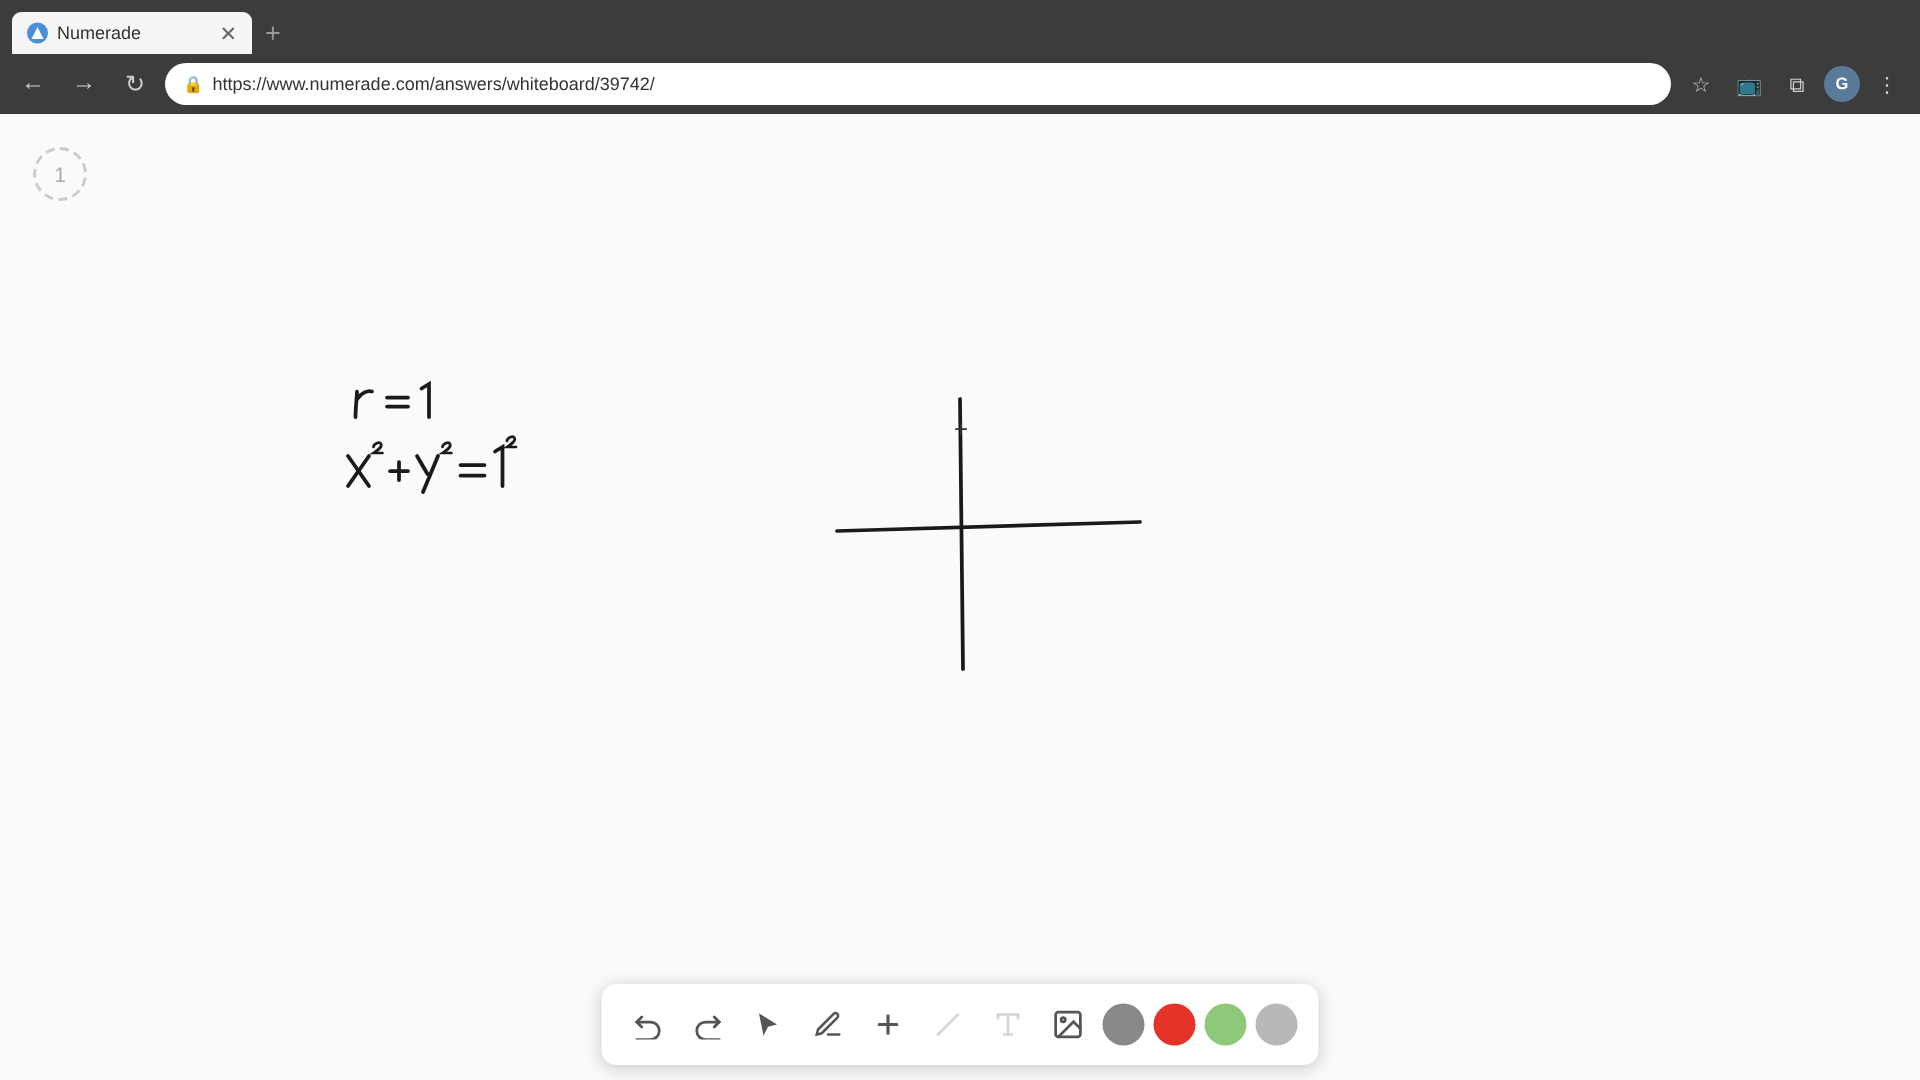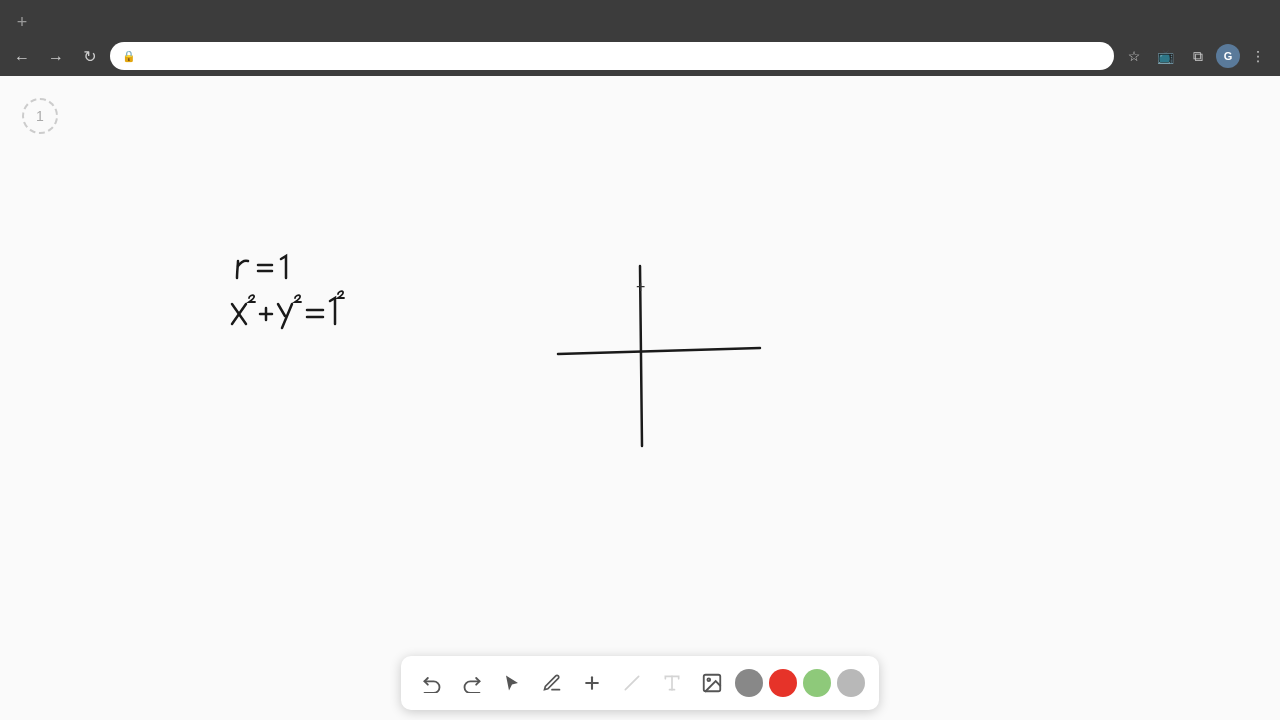--- a/index.html
+++ b/index.html
@@ -265,29 +265,40 @@
       top: -8px;
       left: -4px;
     }
   </style>
 </head>
 <body>
 
 <div class="browser-outer">
 
   <div class="tab-bar">
+    <div class="tab">
+      <div class="tab-favicon">
+
+        <svg width="12" height="12" viewBox="0 0 12 12">
+          <polygon points="2,10 6,2 10,10" fill="white" stroke="none"></polygon>
+        </svg>
+      </div>
+      <span class="tab-title">Numerade</span>
+      <span class="tab-close">✕</span>
+    </div>
     <div class="new-tab-btn">+</div>
   </div>
 
   <div class="nav-bar">
     <div class="nav-btn">←</div>
     <div class="nav-btn">→</div>
     <div class="nav-btn">↻</div>
     <div class="address-bar">
       <span class="lock-icon">🔒</span>
+      <span class="address-text">https://www.numerade.com/answers/whiteboard/39742/</span>
     </div>
     <div class="nav-right">
       <div class="nav-right-btn">☆</div>
       <div class="nav-right-btn">📺</div>
       <div class="nav-right-btn">⧉</div>
       <div class="profile-btn">G</div>
       <div class="nav-right-btn">⋮</div>
     </div>
   </div>
 

